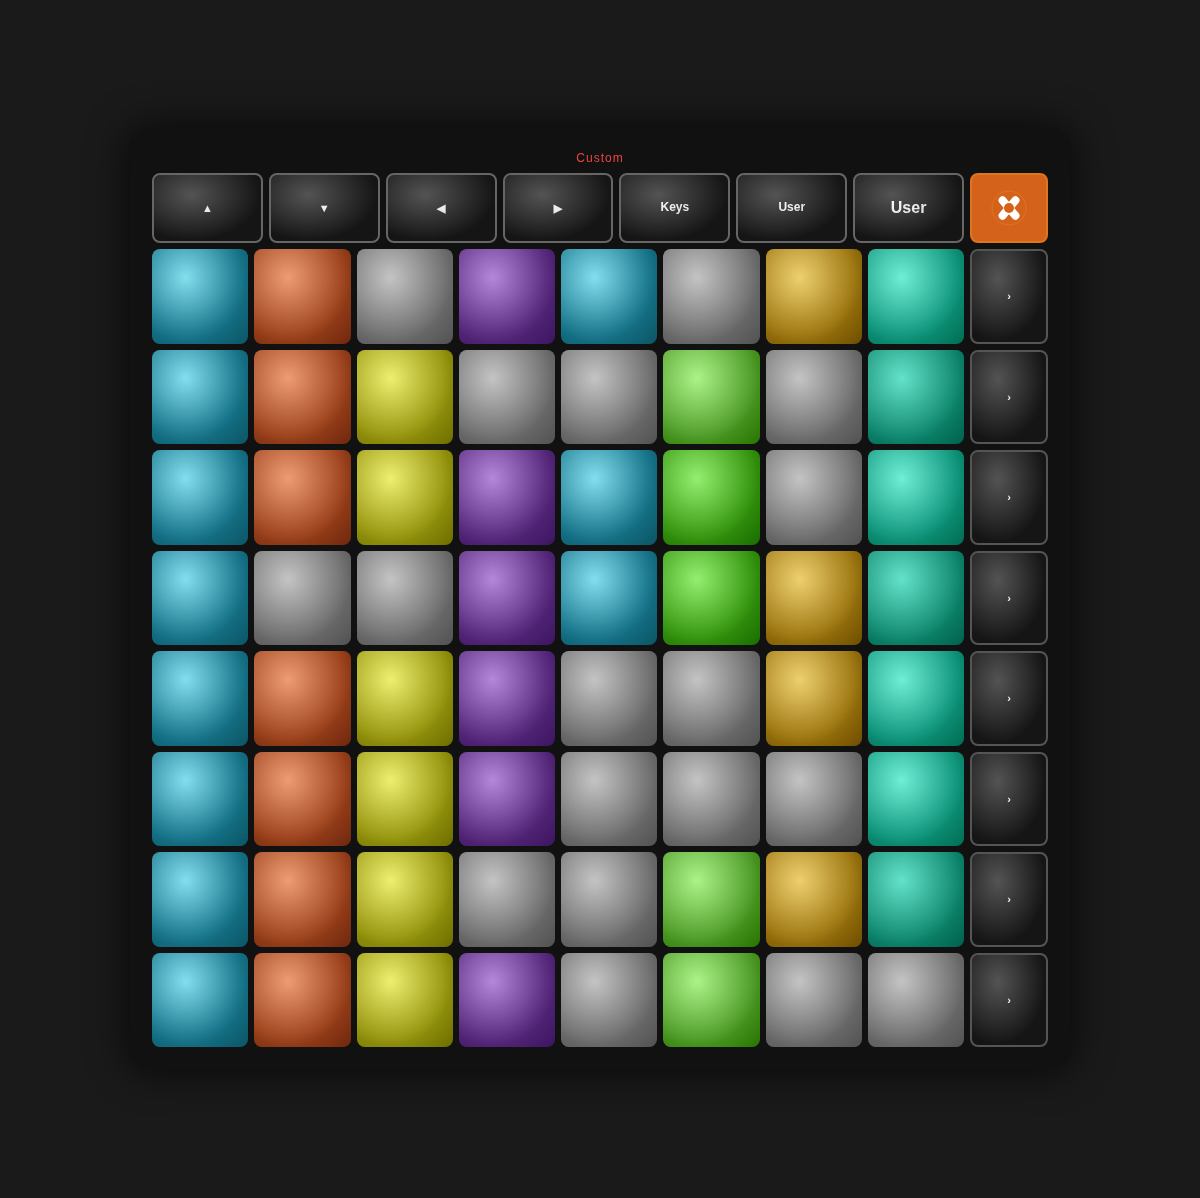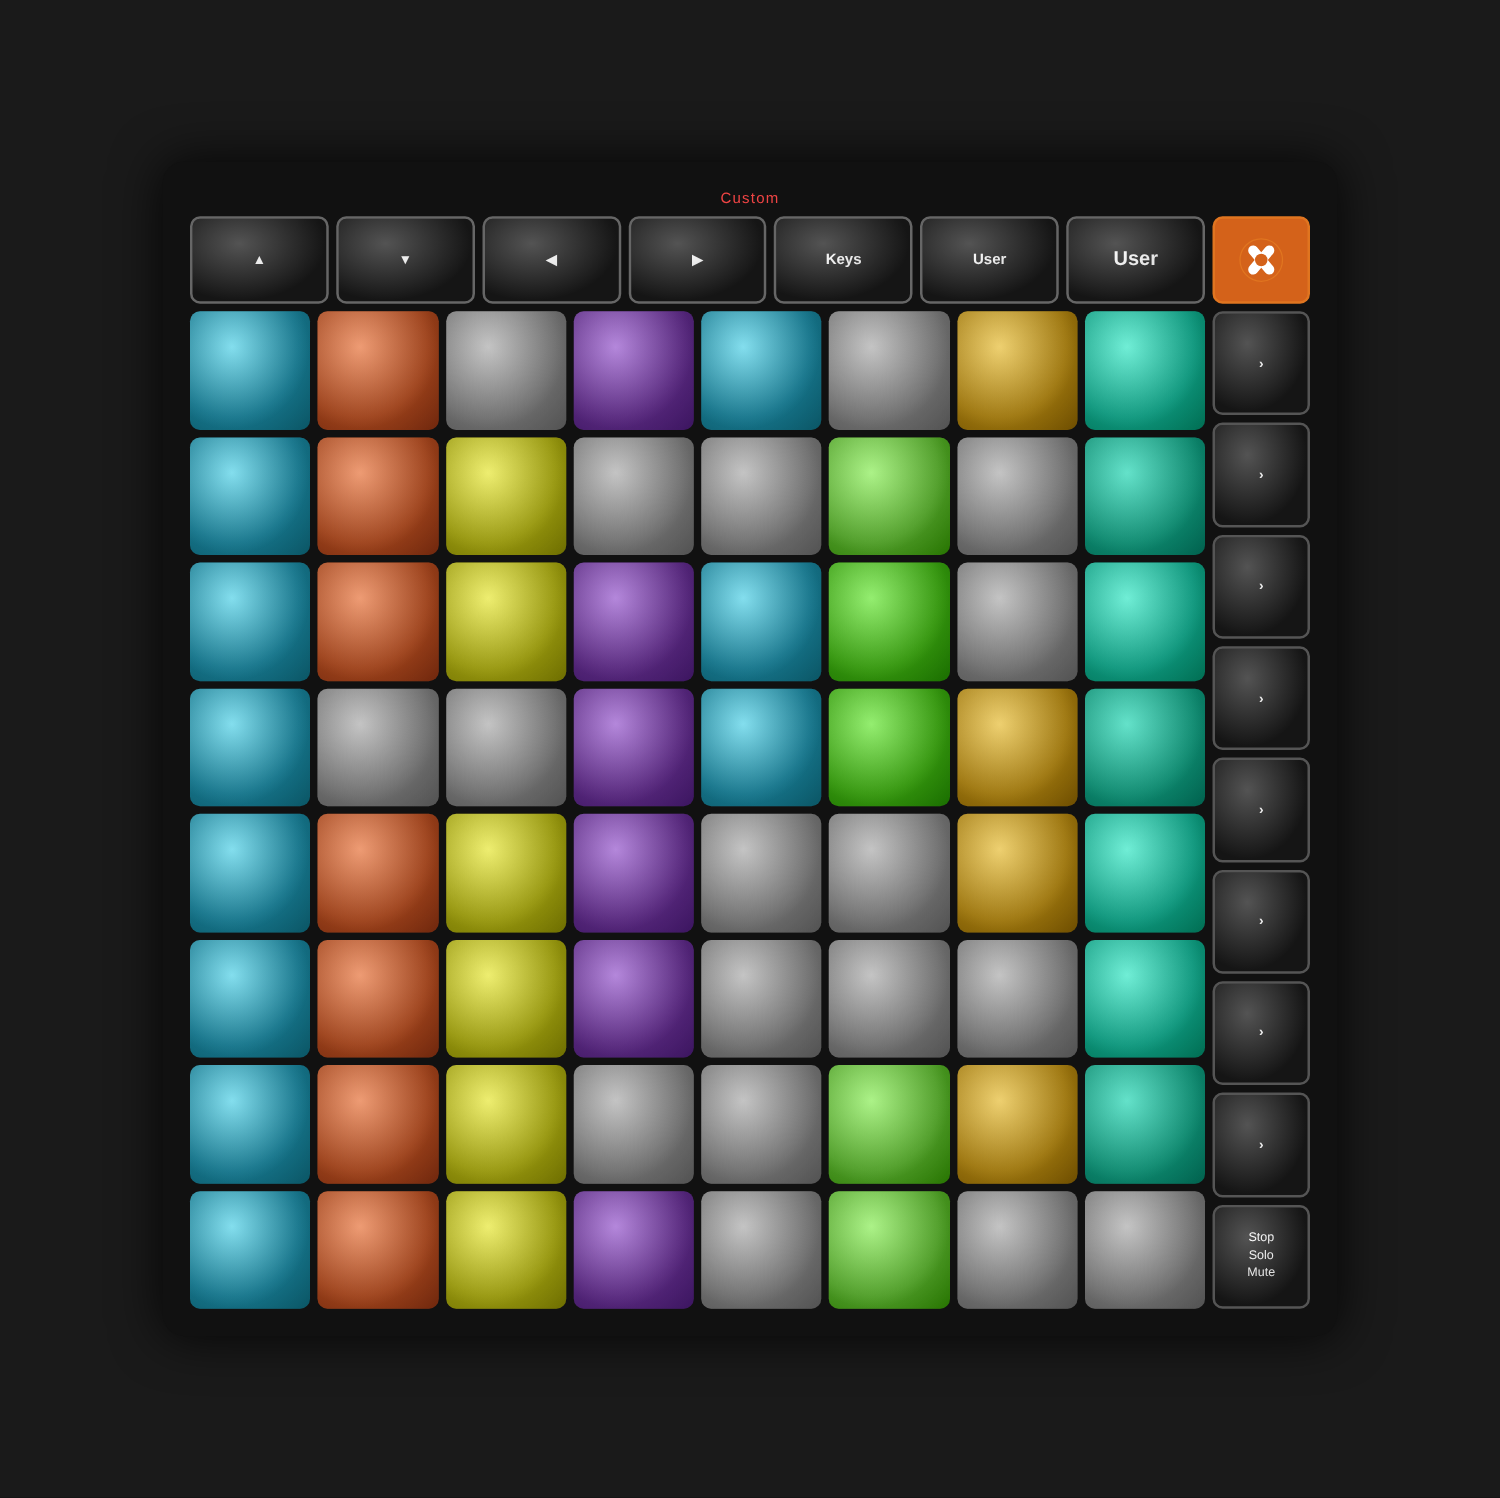--- a/index.html
+++ b/index.html
@@ -247,16 +247,15 @@
 
     <div class="side-column">
       <div class="pad side-pad">›</div>
       <div class="pad side-pad">›</div>
       <div class="pad side-pad">›</div>
       <div class="pad side-pad">›</div>
       <div class="pad side-pad">›</div>
       <div class="pad side-pad">›</div>
       <div class="pad side-pad">›</div>
       <div class="pad side-pad">›</div>
-      <div class="pad side-pad" style="font-size:10px;font-weight:normal;line-height:1.4">Stop<br>Solo<br>Mute</div>
     </div>
   </div>
 </div>
 
 </body></html>

